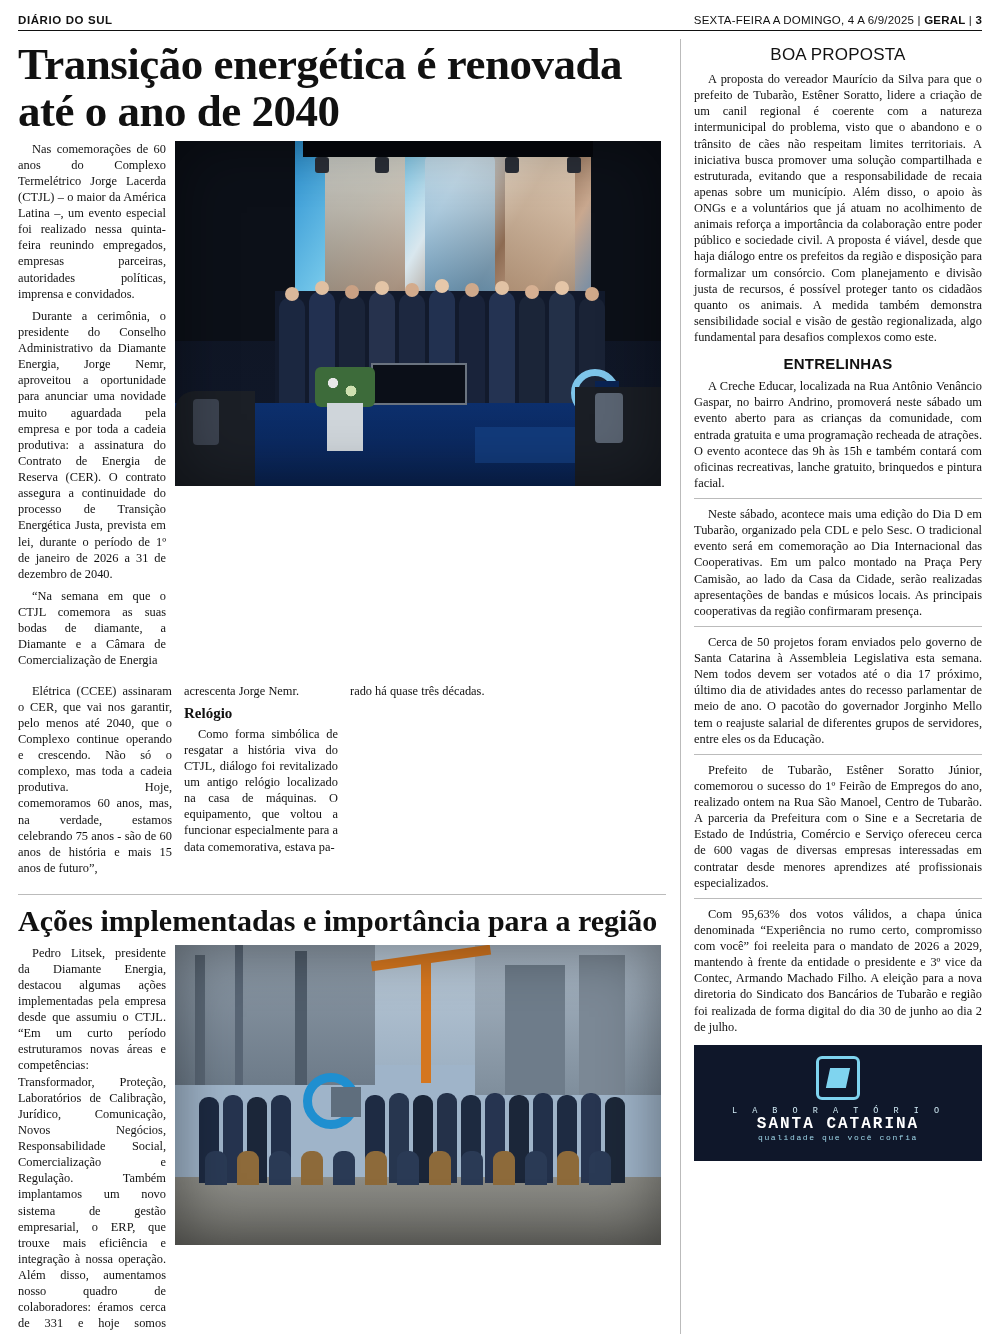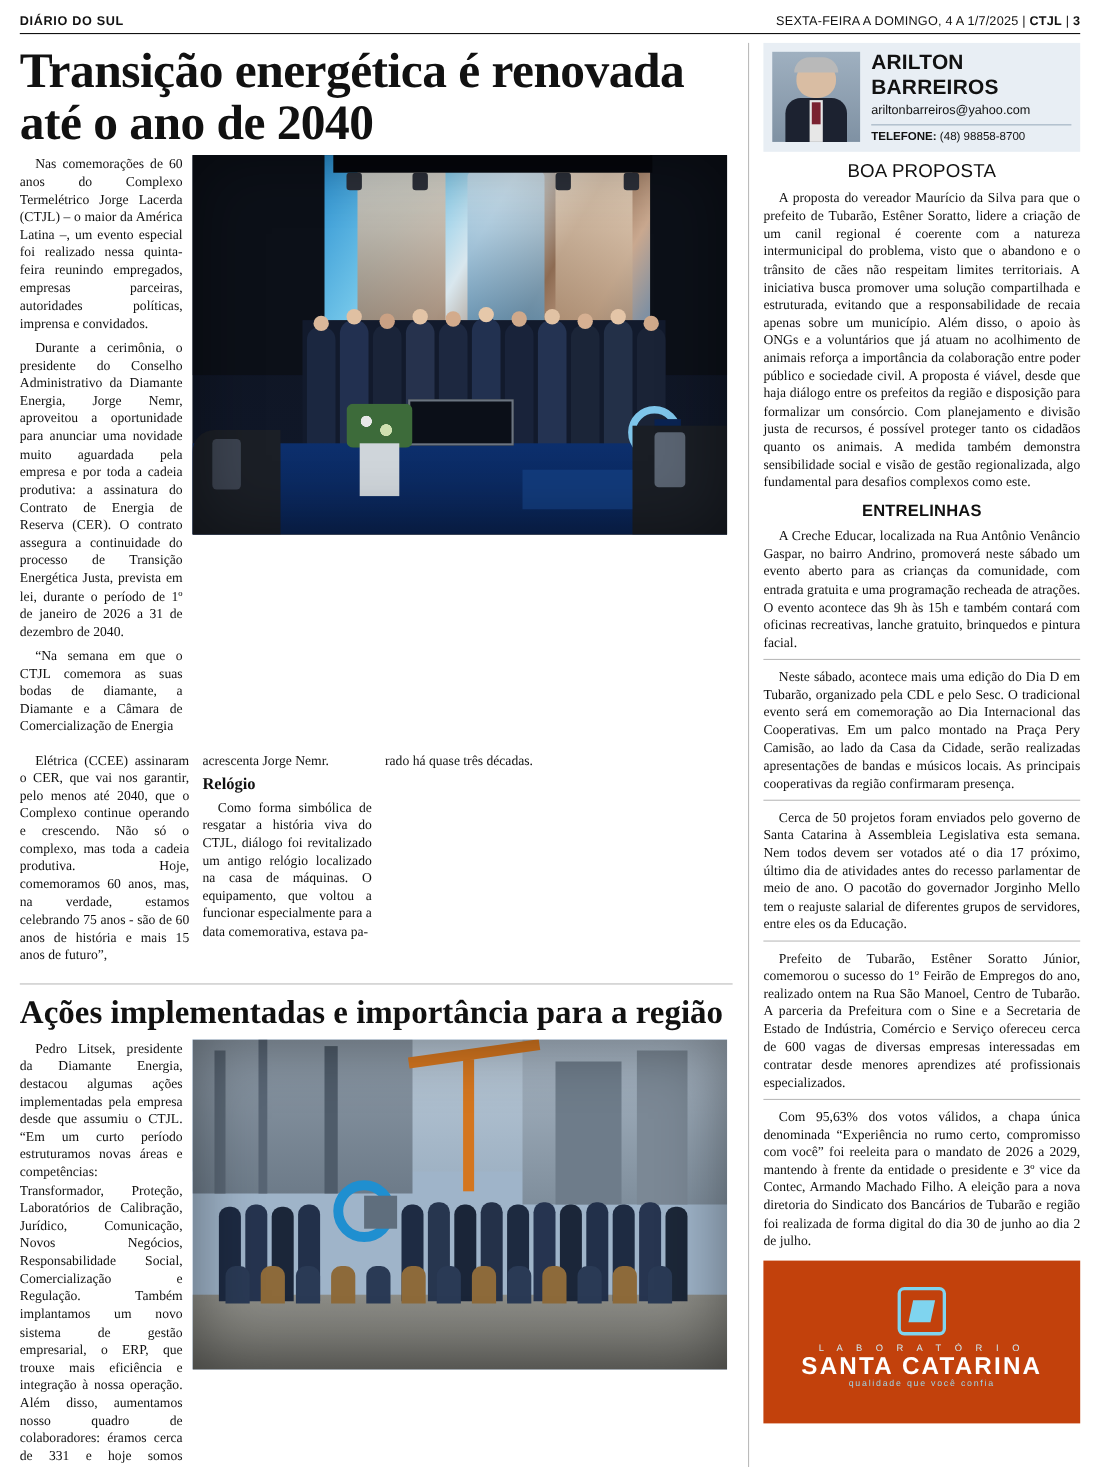--- a/index.html
+++ b/index.html
@@ -105,54 +105,54 @@
   }
   .side-title.small { font-size:15px; font-weight:bold; margin-top:10px; }
   p.sbody {
     font-size:12.4px; line-height:1.30; text-align:justify; margin:0 0 7px 0;
     text-indent:14px;
   }
   .sep { border-top:0.8px solid #bbb; margin:7px 0; }
 
   
   .ad {
-    margin-top:10px; background:#c2410c; color:#fff; height:148px;
+    margin-top:10px; background:#0f172a; color:#fff; height:116px;
     display:flex; flex-direction:column; align-items:center; justify-content:center;
-    font-family:Liberation Sans, sans-serif; position:relative;
+    font-family:Liberation Mono, monospace; position:relative;
   }
   .ad .logo-mark {
     width:44px; height:44px; border:3px solid #7fd4ef; border-radius:6px;
     position:relative; margin-bottom:6px;
   }
   .ad .logo-mark:after{
     content:""; position:absolute; left:9px; top:9px; width:20px; height:20px;
     background:#7fd4ef; transform:skewX(-12deg);
   }
   .ad .lab { font-size:8.5px; letter-spacing:5px; color:#cfe9f3; }
-  .ad .brand { font-size:22px; font-weight:bold; letter-spacing:2px; line-height:1.05; }
+  .ad .brand { font-size:16px; font-weight:bold; letter-spacing:2px; line-height:1.05; }
   .ad .slogan { font-size:8px; letter-spacing:1.6px; color:#9fd6e8; margin-bottom:8px; }
   .ad .contact { font-size:10px; font-weight:bold; text-align:center; line-height:1.45; }
   .ad .contact div { white-space:nowrap; }
 
   
   .ph { position:absolute; }
   .screenwall { position:absolute; inset:0; }
   .vign { position:absolute; inset:0; box-shadow:inset 0 0 60px rgba(0,0,0,.45); }
 </style>
 </head>
 <body>
 
 <div class="page">
 
   <div class="masthead">
     <div class="left">DIÁRIO DO SUL</div>
     <div class="right">
-      <span>SEXTA-FEIRA A DOMINGO, 4 A 1/7/2025</span>
+      <span>SEXTA-FEIRA A DOMINGO, 4 A 6/9/2025</span>
       <span>|</span>
-      <b>CTJL</b>
+      <b>GERAL</b>
       <span>|</span>
       <b>3</b>
     </div>
   </div>
   <div class="rule-top"></div>
 
   <div class="grid">
 
     <div class="col-main">
 
@@ -304,38 +304,20 @@
           <div class="ph" style="left:382px;top:206px;width:22px;height:34px;background:#8d6a3a;border-radius:9px 9px 0 0;"></div>
           <div class="ph" style="left:414px;top:206px;width:22px;height:34px;background:#2a3a55;border-radius:9px 9px 0 0;"></div>
           <div class="vign"></div>
         </div>
       </div>
 
     </div>
 
     <div class="col-side">
 
-      <div class="author-box">
-        <div class="author-photo">
-          <div class="ph" style="left:0;top:0;width:80px;height:82px;background:linear-gradient(180deg,#9fb0c0,#7f91a3);"></div>
-          <div class="ph" style="left:22px;top:8px;width:36px;height:34px;background:#d9bda3;border-radius:50% 50% 45% 45%;"></div>
-          <div class="ph" style="left:20px;top:5px;width:40px;height:14px;background:#b9b9b9;border-radius:20px 20px 0 0;"></div>
-          <div class="ph" style="left:12px;top:42px;width:56px;height:40px;background:#1c2230;border-radius:14px 14px 0 0;"></div>
-          <div class="ph" style="left:34px;top:44px;width:12px;height:38px;background:#e7e7e7;"></div>
-          <div class="ph" style="left:36px;top:46px;width:8px;height:20px;background:#7a2230;"></div>
-        </div>
-        <div class="author-meta">
-          <div class="author-name">ARILTON BARREIROS</div>
-          <div class="author-email">ariltonbarreiros@yahoo.com</div>
-          <div class="author-phone">
-            <b>TELEFONE:</b>
-            <span>(48) 98858-8700</span>
-          </div>
-        </div>
-      </div>
 
       <div class="side-title">BOA PROPOSTA</div>
       <p class="sbody">A proposta do vereador Maurício da Silva para que o prefeito de Tubarão, Estêner Soratto, lidere a criação de um canil regional é coerente com a natureza intermunicipal do problema, visto que o abandono e o trânsito de cães não respeitam limites territoriais. A iniciativa busca promover uma solução compartilhada e estruturada, evitando que a responsabilidade de recaia apenas sobre um município. Além disso, o apoio às ONGs e a voluntários que já atuam no acolhimento de animais reforça a importância da colaboração entre poder público e sociedade civil. A proposta é viável, desde que haja diálogo entre os prefeitos da região e disposição para formalizar um consórcio. Com planejamento e divisão justa de recursos, é possível proteger tanto os cidadãos quanto os animais. A medida também demonstra sensibilidade social e visão de gestão regionalizada, algo fundamental para desafios complexos como este.</p>
 
       <div class="side-title small">ENTRELINHAS</div>
       <p class="sbody">A Creche Educar, localizada na Rua Antônio Venâncio Gaspar, no bairro Andrino, promoverá neste sábado um evento aberto para as crianças da comunidade, com entrada gratuita e uma programação recheada de atrações. O evento acontece das 9h às 15h e também contará com oficinas recreativas, lanche gratuito, brinquedos e pintura facial.</p>
       <div class="sep"></div>
       <p class="sbody">Neste sábado, acontece mais uma edição do Dia D em Tubarão, organizado pela CDL e pelo Sesc. O tradicional evento será em comemoração ao Dia Internacional das Cooperativas. Em um palco montado na Praça Pery Camisão, ao lado da Casa da Cidade, serão realizadas apresentações de bandas e músicos locais. As principais cooperativas da região confirmaram presença.</p>
       <div class="sep"></div>
       <p class="sbody">Cerca de 50 projetos foram enviados pelo governo de Santa Catarina à Assembleia Legislativa esta semana. Nem todos devem ser votados até o dia 17 próximo, último dia de atividades antes do recesso parlamentar de meio de ano. O pacotão do governador Jorginho Mello tem o reajuste salarial de diferentes grupos de servidores, entre eles os da Educação.</p>

